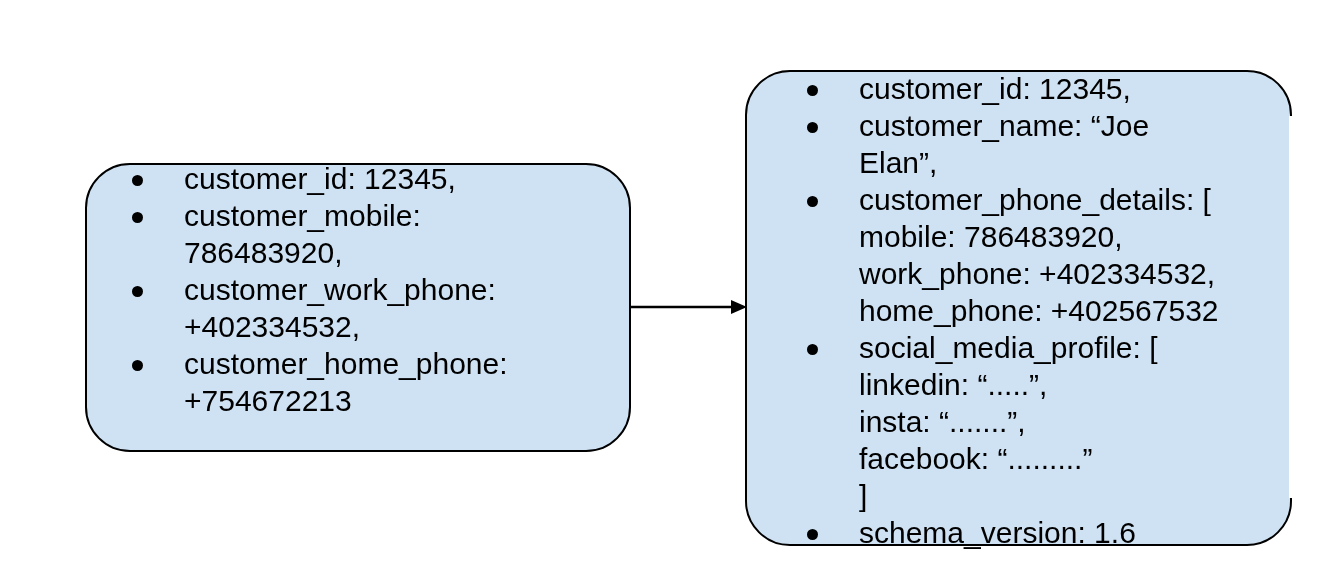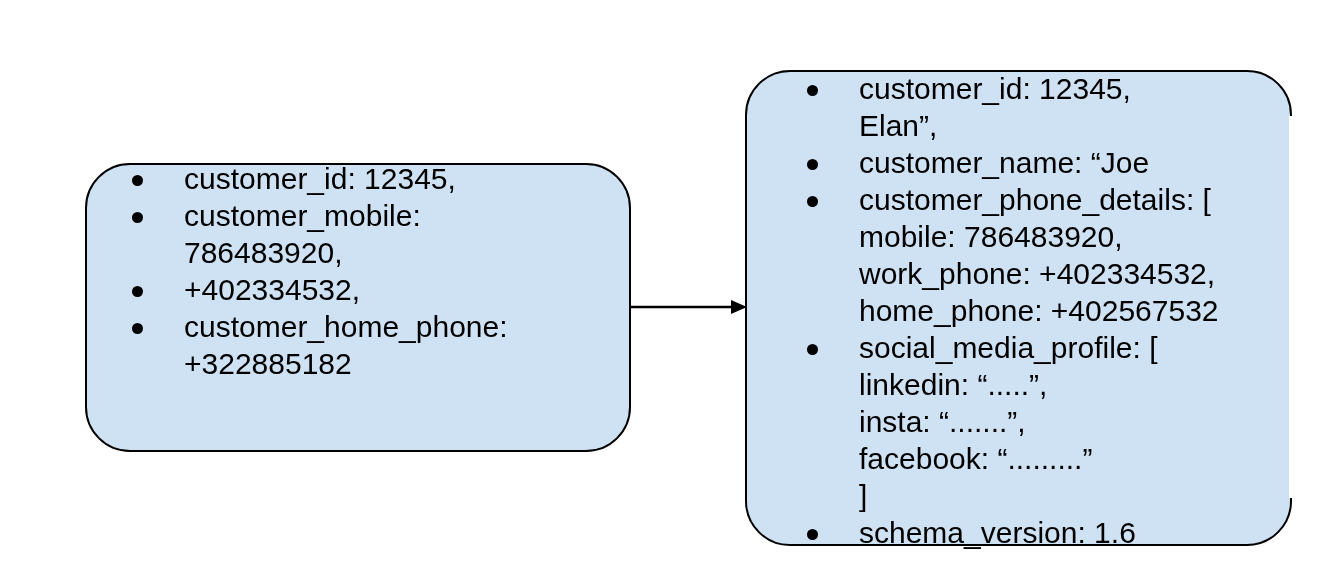--- a/index.html
+++ b/index.html
@@ -55,37 +55,37 @@
 </head>
 <body>
 
 <div class="canvas">
 
   <div class="box box-left">
     <div class="lines">
       <div class="line"><span class="bullet"></span><span>customer_id: 12345,</span></div>
       <div class="line"><span class="bullet"></span><span>customer_mobile:</span></div>
       <div class="line"><span>786483920,</span></div>
-      <div class="line"><span class="bullet"></span></div>
+      <div class="line"><span class="bullet"></span><span>customer_work_phone:</span></div>
       <div class="line"><span>+402334532,</span></div>
       <div class="line"><span class="bullet"></span><span>customer_home_phone:</span></div>
-      <div class="line"><span>+322885182</span></div>
+      <div class="line"><span>+754672213</span></div>
     </div>
   </div>
 
   <svg class="arrow" width="118" height="26" viewBox="0 0 118 26">
     <line x1="1" y1="13" x2="103" y2="13" stroke="#000000" stroke-width="2.5"></line>
     <polygon points="102,6 118,13 102,20" fill="#000000"></polygon>
   </svg>
 
   <div class="box box-right">
     <div class="lines">
       <div class="line"><span class="bullet"></span><span>customer_id: 12345,</span></div>
+      <div class="line"><span class="bullet"></span><span>customer_name: “Joe</span></div>
       <div class="line"><span>Elan”,</span></div>
-      <div class="line"><span class="bullet"></span><span>customer_name: “Joe</span></div>
       <div class="line"><span class="bullet"></span><span>customer_phone_details: [</span></div>
       <div class="line"><span>mobile: 786483920,</span></div>
       <div class="line"><span>work_phone: +402334532,</span></div>
       <div class="line"><span>home_phone: +402567532</span></div>
       <div class="line"><span class="bullet"></span><span>social_media_profile: [</span></div>
       <div class="line"><span>linkedin: “.....”,</span></div>
       <div class="line"><span>insta: “.......”,</span></div>
       <div class="line"><span>facebook: “.........”</span></div>
       <div class="line"><span>]</span></div>
       <div class="line"><span class="bullet"></span><span>schema_version: 1.6</span></div>

